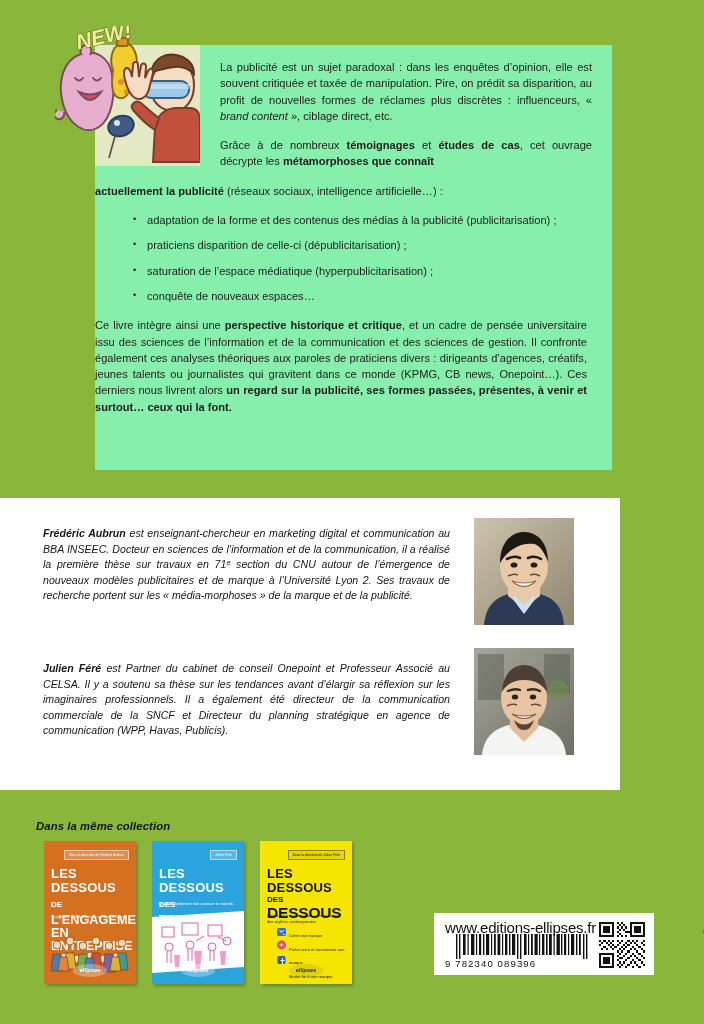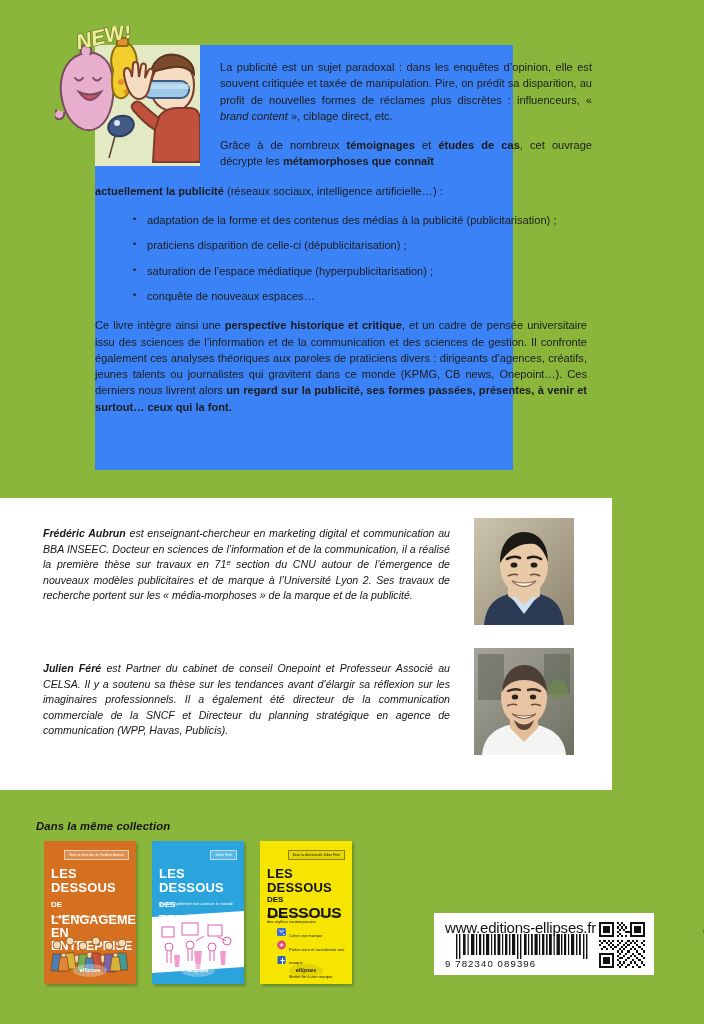--- a/index.html
+++ b/index.html
@@ -19,23 +19,23 @@
     height: 1024px;
     background: #8bb63c;
     overflow: hidden;
   }
 
   
   #blurb-panel {
     position: absolute;
     left: 95px;
     top: 45px;
-    width: 418px;
+    width: 517px;
     height: 425px;
-    background: #3b82f6;
+    background: #86efac;
   }
   #blurb-text {
     position: absolute;
     left: 125px;
     top: 14px;
     width: 372px;
     color: #1c1c1c;
     font-size: 11.1px;
     line-height: 16.3px;
     text-align: justify;
@@ -87,20 +87,21 @@
   .illo-svg { position: absolute; left: 0; top: 0; }
 
   
   #authors-panel {
     position: absolute;
     left: 0;
     top: 498px;
     width: 612px;
     height: 292px;
     background: #ffffff;
+    padding-left: 8px;
   }
   .bio {
     position: absolute;
     left: 43px;
     width: 407px;
     font-size: 10.6px;
     line-height: 15.6px;
     font-style: italic;
     color: #161616;
     text-align: justify;

